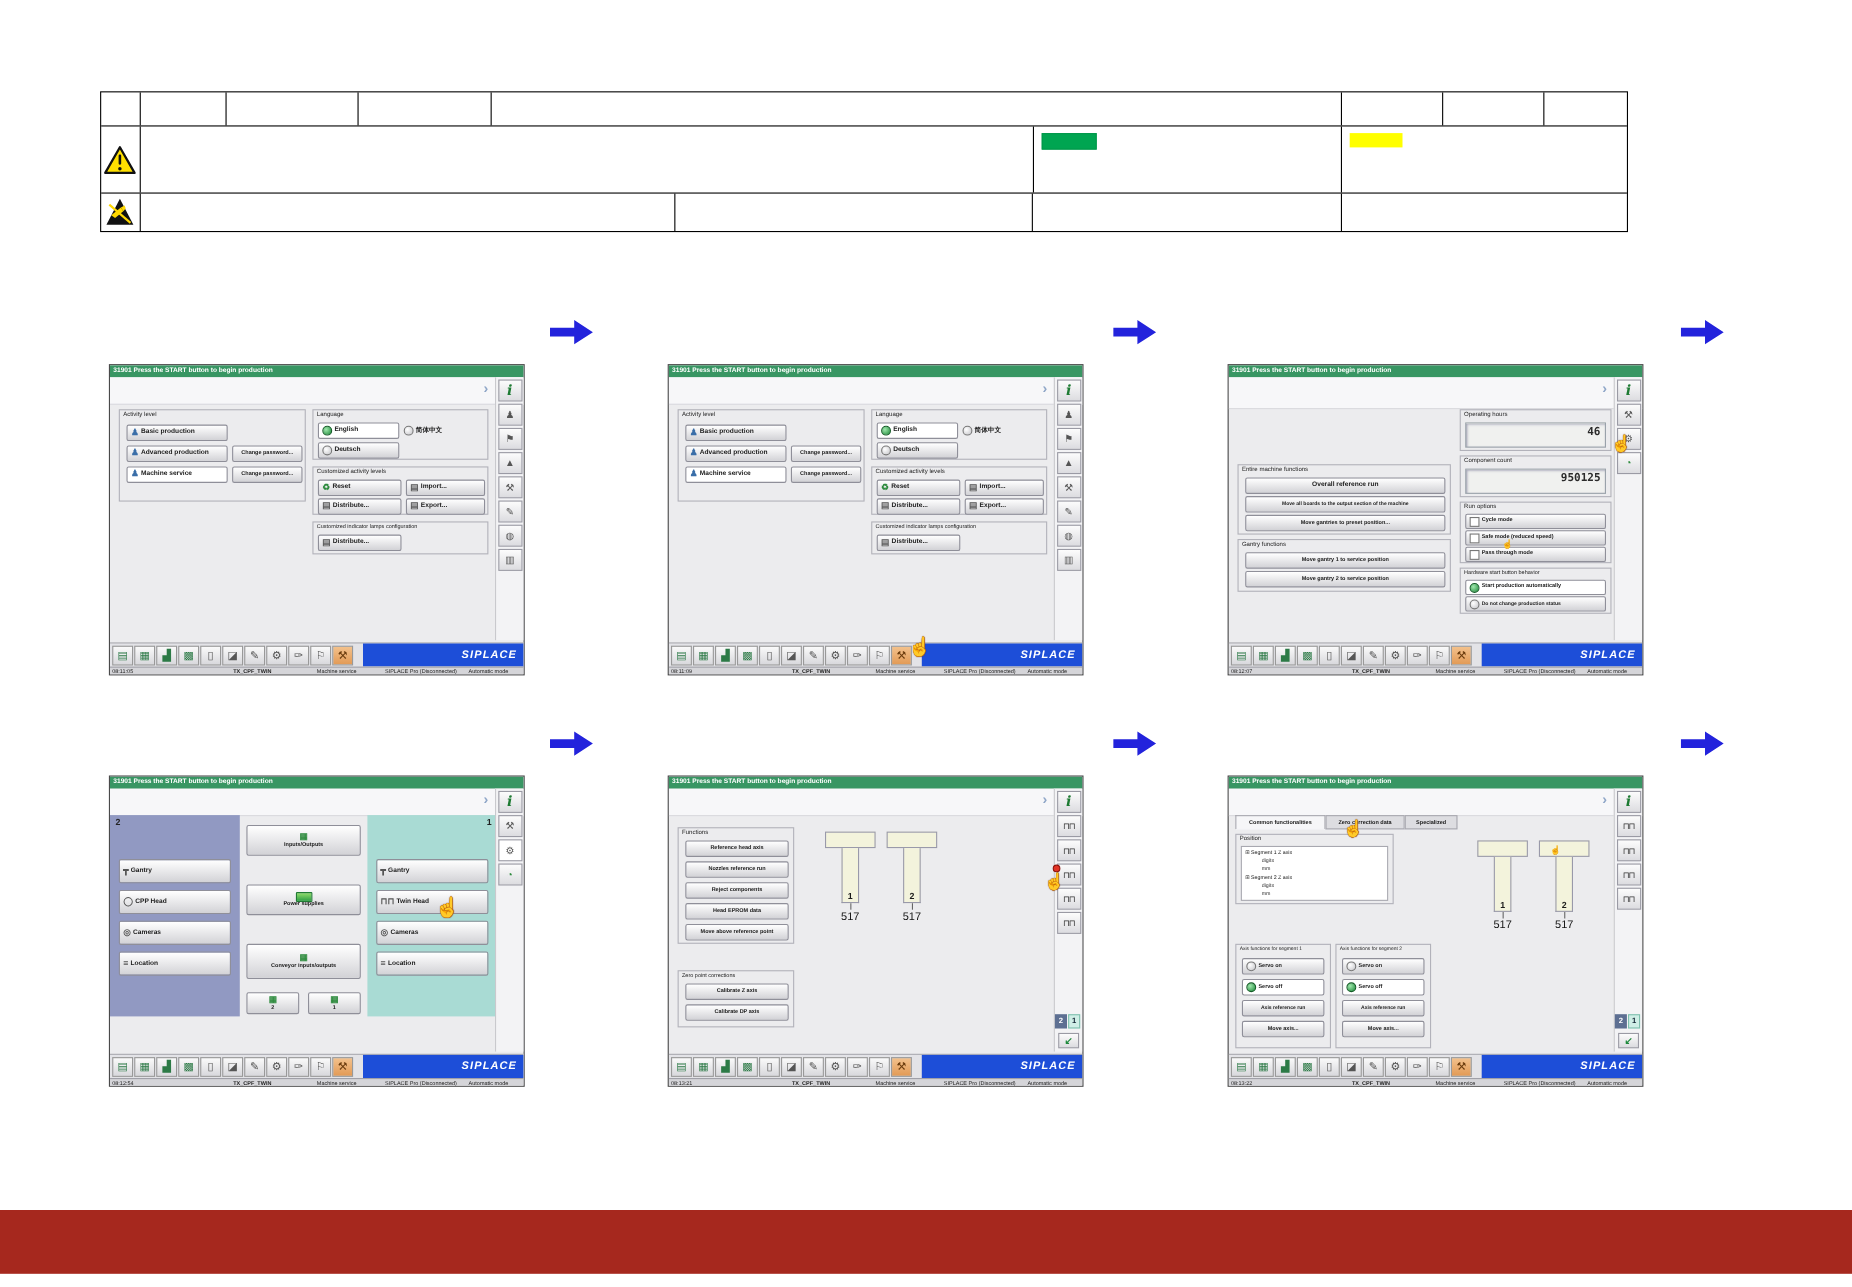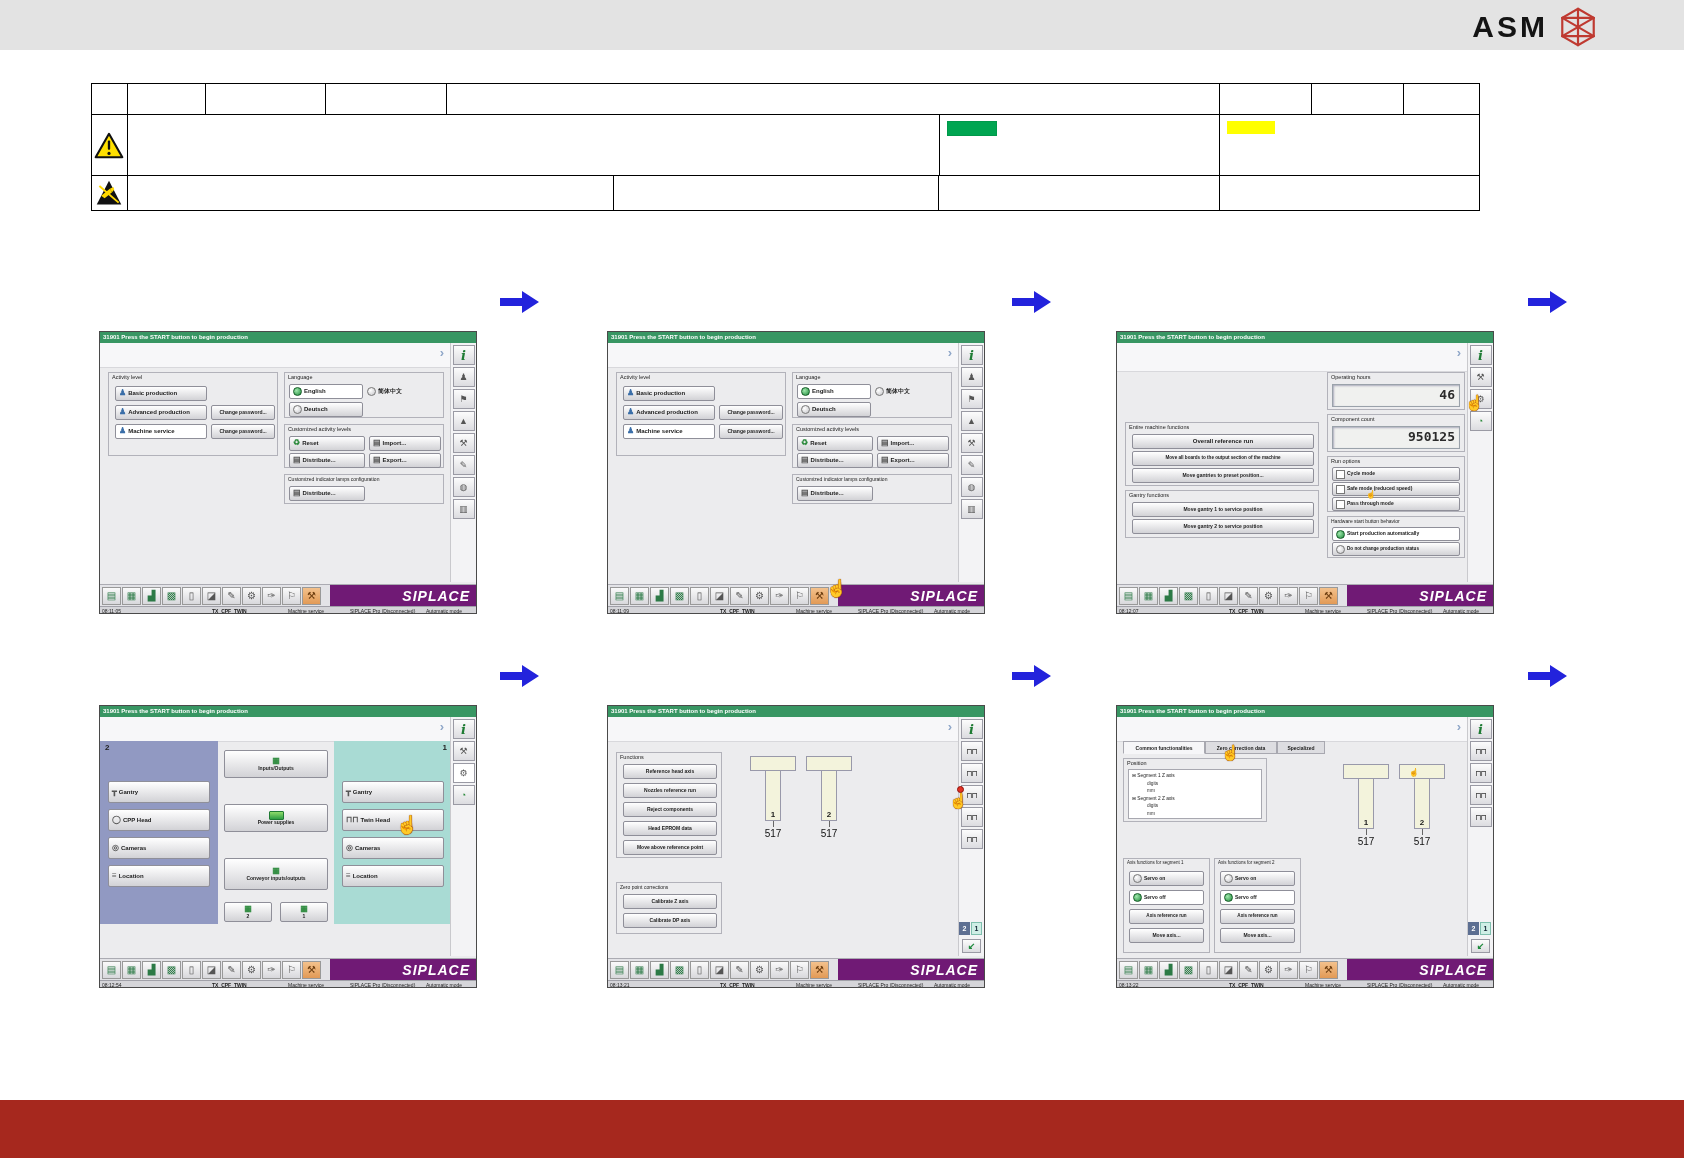--- a/index.html
+++ b/index.html
@@ -52,33 +52,33 @@
   .btn.f5{font-size:5px;} .btn.f45{font-size:4.6px;}
   .opt{position:absolute;height:15px;display:flex;align-items:center;gap:2px;font-size:6px;font-weight:700;}
   .radio{width:7px;height:7px;border-radius:50%;border:1px solid #777;
          background:radial-gradient(circle at 35% 35%,#fff,#c4c4c8);flex:0 0 auto;}
   .radio.on{background:radial-gradient(circle at 35% 35%,#9fe8ac,#1f8a3b);border-color:#145c27;}
   .chk{width:7px;height:7px;border:1px solid #777;background:#fff;flex:0 0 auto;}
   .ico{font-size:8px;color:#555;flex:0 0 auto;}
   .ico.blue{color:#3a6ea8;} .ico.green{color:#2c8a3c;}
   .psu{width:13px;height:7px;background:linear-gradient(#8fdc6a,#2e9e44);border:1px solid #1f7a33;border-radius:1px;flex:0 0 auto;}
   .lcd{position:absolute;background:#f0f1ef;border:1px solid #9aa2aa;box-shadow:inset 1px 1px 2px #aab;
-       font-family:"DejaVu Sans Mono",monospace;font-weight:700;font-size:13px;text-align:right;
+       font-family:"DejaVu Sans Mono",monospace;font-weight:700;font-size:10px;text-align:right;
        padding:2px 4px 0 0;color:#2b2b2b;box-sizing:border-box;}
   
   .toolbar{position:absolute;left:0;right:0;top:252px;height:22px;background:#e3e3e7;border-top:1px solid #ababb2;
            display:flex;align-items:center;padding-left:2px;gap:1px;box-sizing:border-box;}
   .tblist{display:contents;}
   .tblist span{width:19px;height:18px;background:linear-gradient(#fafafa,#d8d8dc);border:1px solid #999;
        display:flex;align-items:center;justify-content:center;font-size:10px;color:#555;box-sizing:border-box;flex:0 0 auto;}
   .tblist span:nth-child(-n+4){color:#2c7a46;}
   .tblist span:last-child{background:linear-gradient(#f3c18c,#e29a56);color:#6b3c0e;}
-  .slogo{margin-left:auto;width:146px;height:21px;background:#701a75;color:#fff;display:flex;
+  .slogo{margin-left:auto;width:146px;height:21px;background:#1d4ed8;color:#fff;display:flex;
          align-items:center;justify-content:flex-end;padding-right:6px;font-weight:800;
-         font-style:italic;font-size:14px;letter-spacing:1px;box-sizing:border-box;}
+         font-style:italic;font-size:10px;letter-spacing:1px;box-sizing:border-box;}
   .sbar{position:absolute;left:0;right:0;top:274px;height:8px;background:#d5d5d9;border-top:1px solid #a0a0a8;
         font-size:5px;color:#222;}
   .sbar span{position:absolute;top:1px;white-space:nowrap;}
   .st{left:2px;} .sm{left:112px;font-weight:700;} .su{left:188px;} .sp{left:250px;} .smo{left:326px;}
   
   .hand{position:absolute;color:#9c2e1e;font-size:17px;z-index:6;text-shadow:0 0 1px #5e1a10;}
   .handsm{position:absolute;color:#777;font-size:8px;z-index:6;}
   .dot{position:absolute;width:5px;height:5px;border-radius:50%;background:#e23325;border:1px solid #8f130b;z-index:6;}
   .pnl{position:absolute;top:35px;width:118px;height:183px;}
   .pid{position:absolute;font-size:8px;font-weight:700;color:#222;}
@@ -105,35 +105,20 @@
         border:1px solid #7fbfae;box-sizing:border-box;display:flex;align-items:center;justify-content:center;}
   .exit{position:absolute;right:3px;top:233px;width:19px;height:14px;display:flex;align-items:center;
         justify-content:center;background:linear-gradient(#fcfcfc,#dcdce0);border:1px solid #9a9aa4;
         color:#1e8a3c;font-weight:800;font-size:9px;box-sizing:border-box;z-index:4;}
 </style>
 </head>
 <body>
 
 <div class="page">
 
-  <div class="hdr">
-    <div class="asm">
-      <span class="asmtxt">ASM</span>
-      <svg width="40" height="44" viewBox="0 0 44 48">
-        <g stroke="#bf3a31" stroke-width="2.4" fill="none" stroke-linecap="round">
-          <polygon points="22,4 39.3,14 39.3,34 22,44 4.7,34 4.7,14"></polygon>
-          <line x1="22" y1="4" x2="22" y2="44"></line>
-          <line x1="4.7" y1="14" x2="39.3" y2="34"></line>
-          <line x1="39.3" y1="14" x2="4.7" y2="34"></line>
-          <line x1="4.7" y1="14" x2="39.3" y2="14"></line>
-          <line x1="4.7" y1="34" x2="39.3" y2="34"></line>
-        </g>
-      </svg>
-    </div>
-  </div>
 
   <div class="ntable">
     <div class="trow r1">
       <div class="tcell" style="width:36px"></div>
       <div class="tcell" style="width:78px"></div>
       <div class="tcell" style="width:120px"></div>
       <div class="tcell" style="width:121px"></div>
       <div class="tcell" style="width:775px"></div>
       <div class="tcell" style="width:92px"></div>
       <div class="tcell" style="width:92px"></div>

